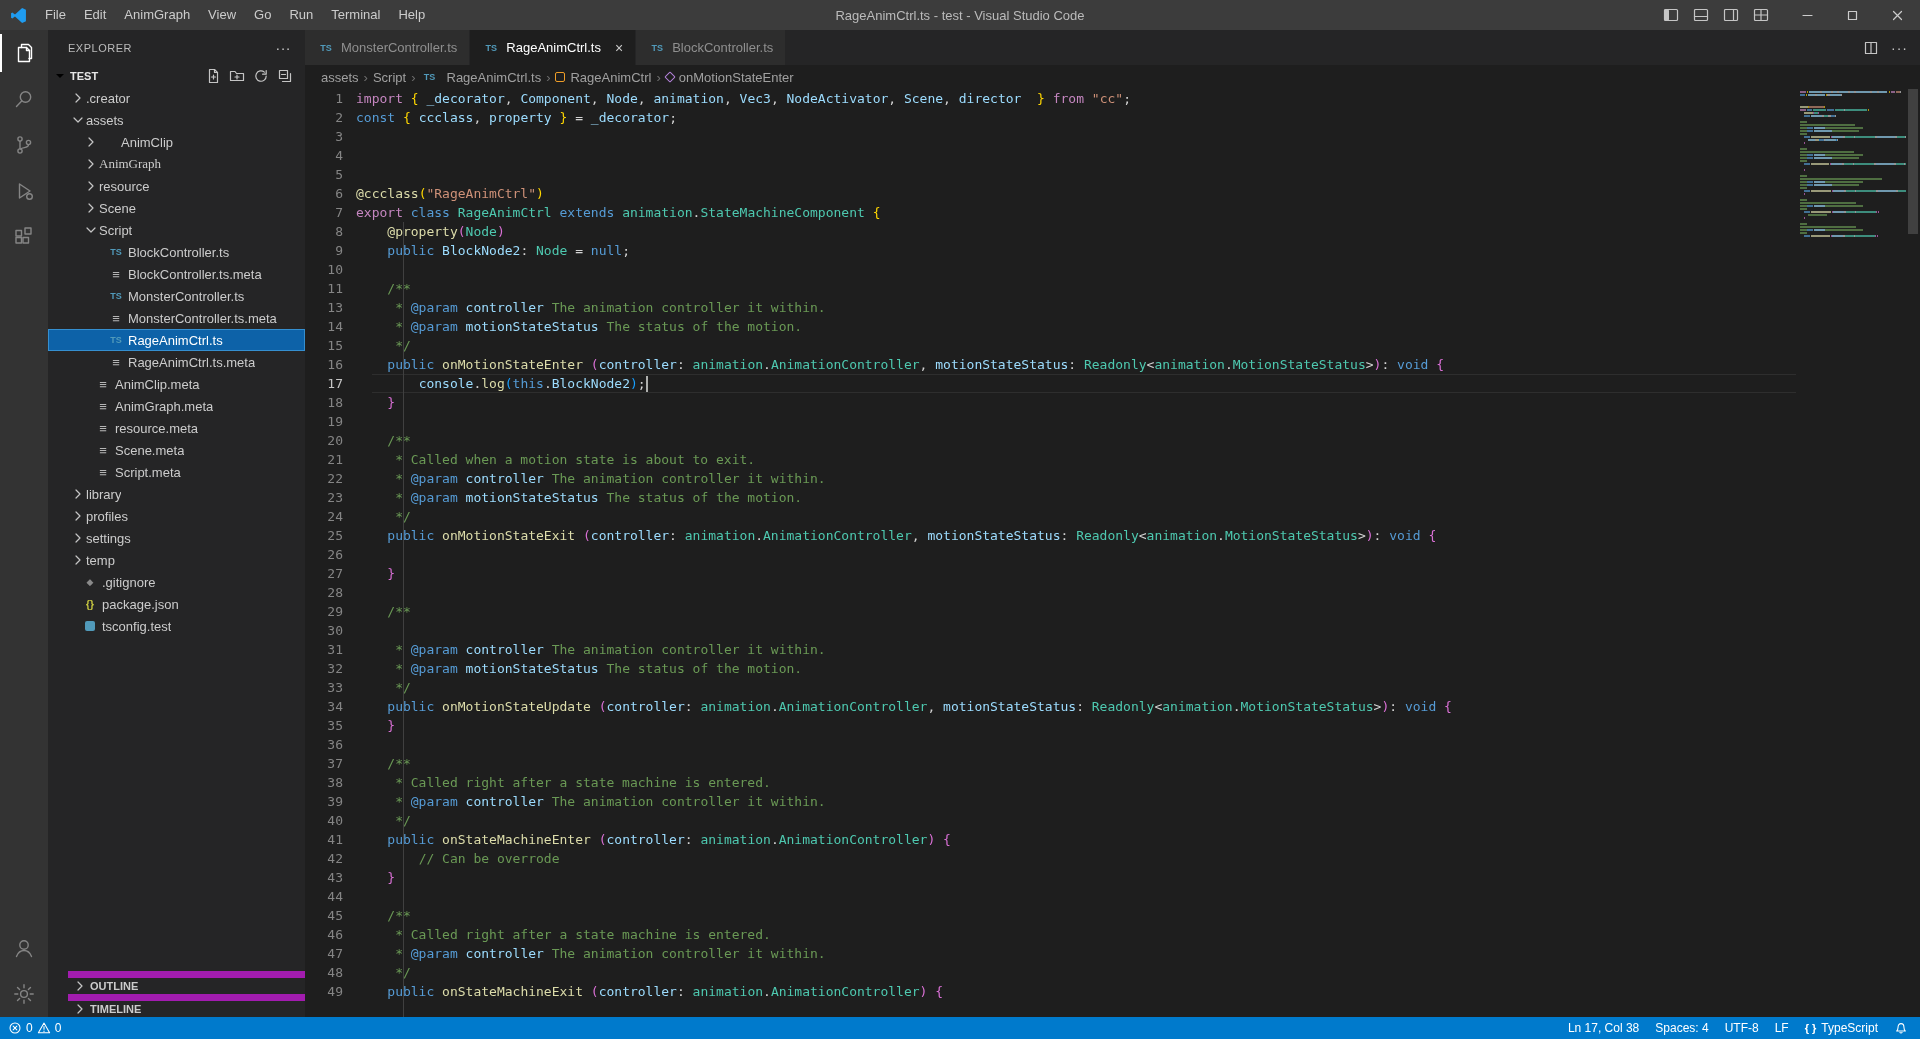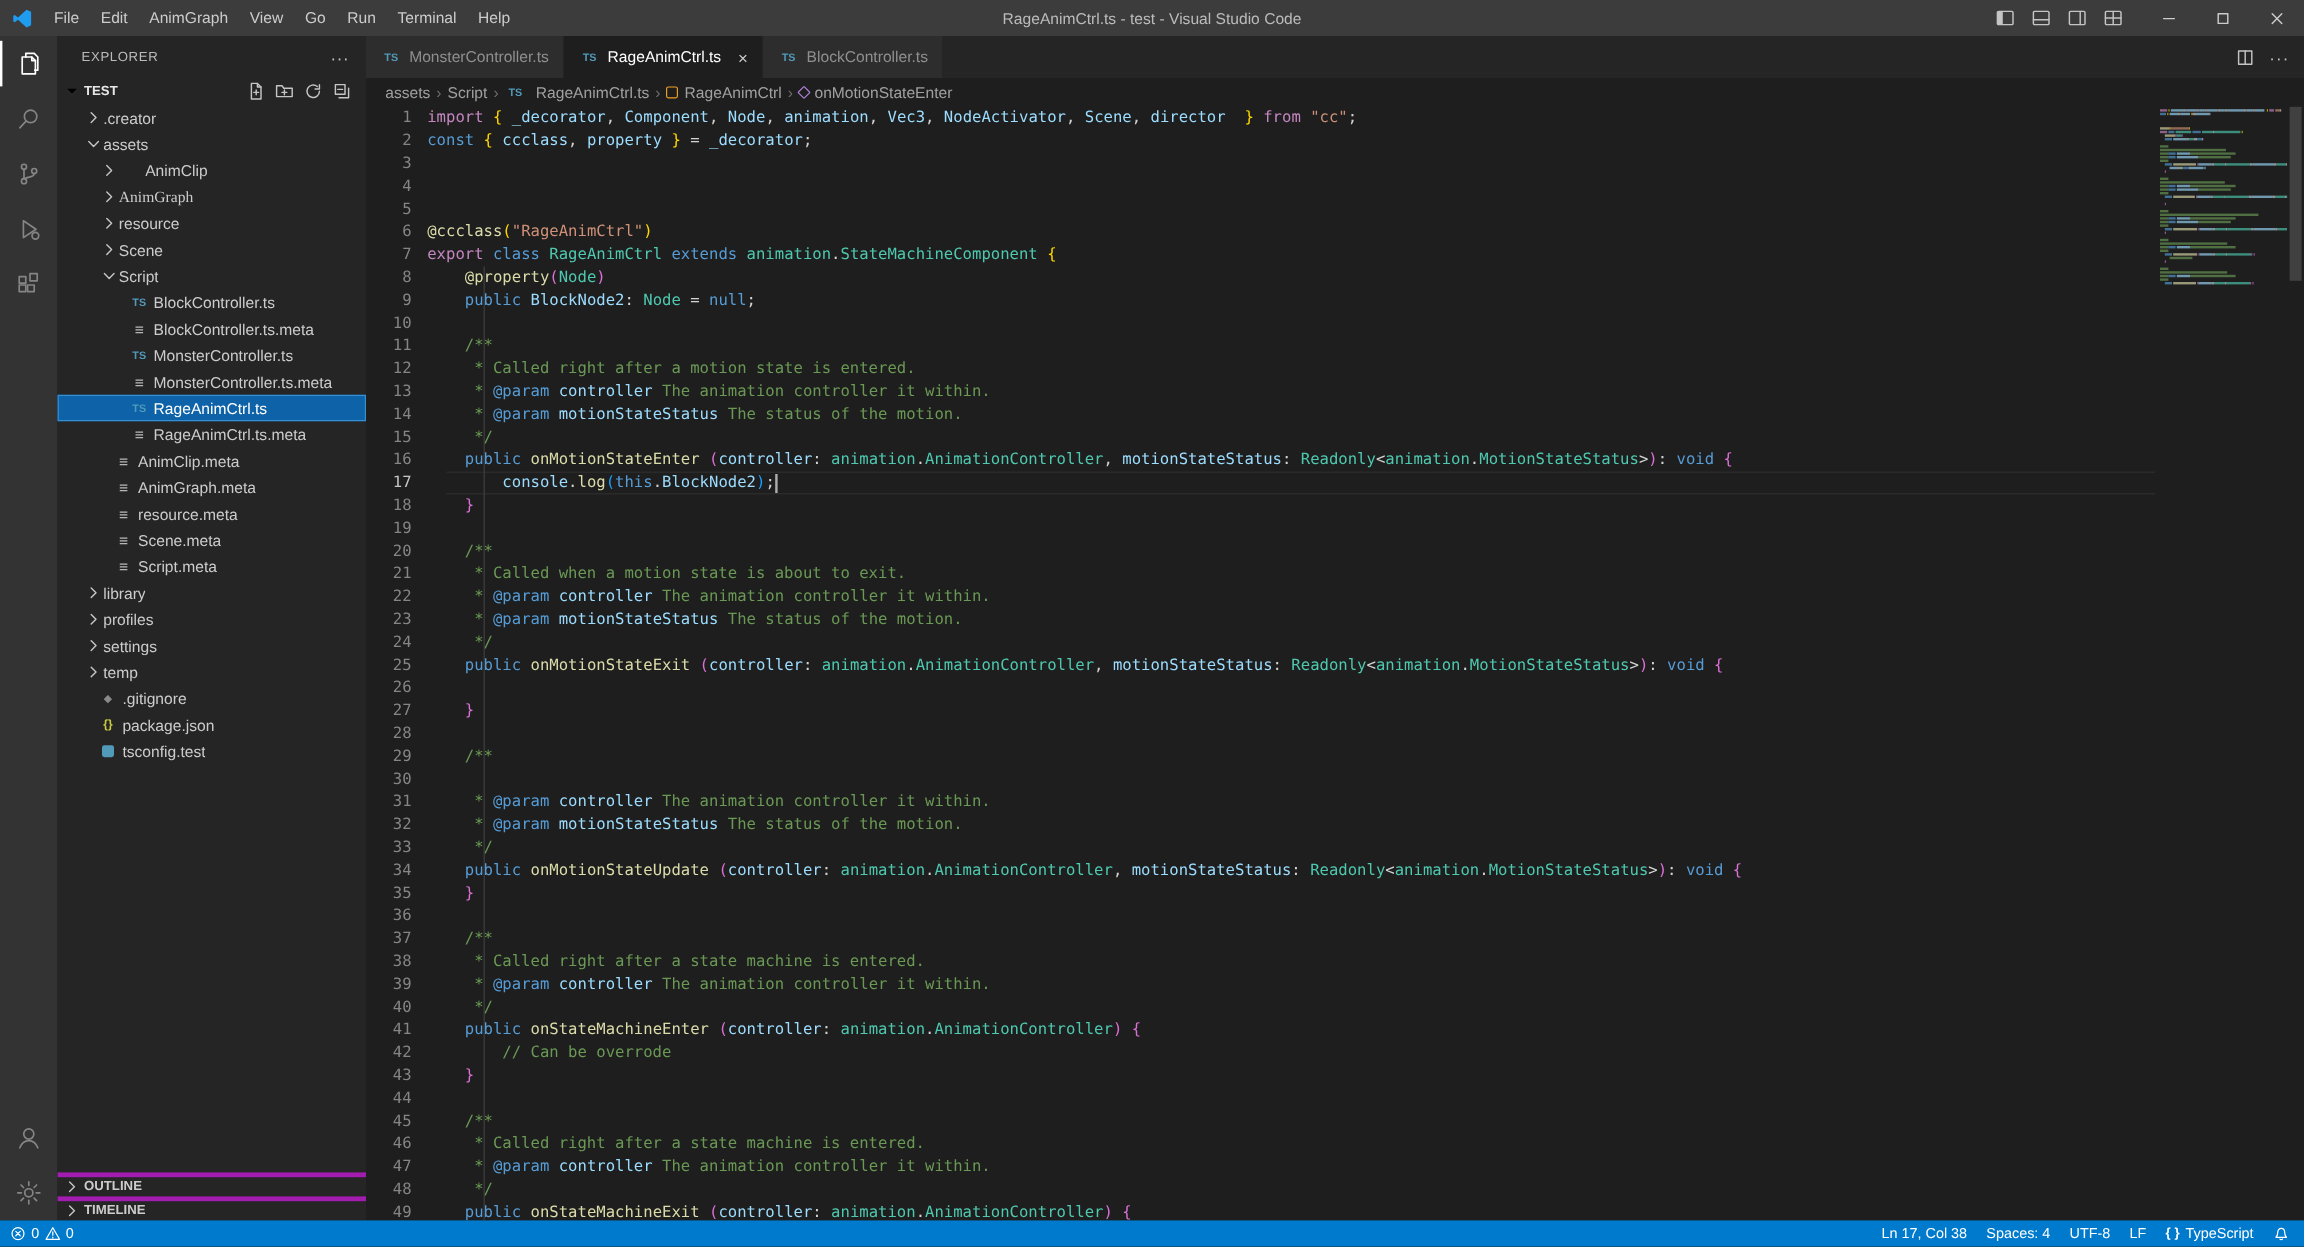--- a/index.html
+++ b/index.html
@@ -52,22 +52,22 @@
   .chev svg { width:16px; height:16px; }
   .chev.expanded svg { transform:rotate(90deg); }
   .file-icon { width:18px; flex:0 0 18px; display:inline-flex; align-items:center; justify-content:center; margin-right:3px; }
   .ts-icon { color:#519aba; font-weight:bold; font-size:9px; letter-spacing:0; }
   .meta-icon { color:#b5b5b5; font-size:13px; }
   .git-icon { color:#8a8a8a; font-size:9px; }
   .json-icon { color:#cbcb41; font-weight:bold; font-size:10px; }
   .tsconfig-box { width:10px; height:10px; background:#519aba; border-radius:2px; display:inline-block; }
   .tree-label { overflow:hidden; }
   .sidebar-spacer { flex:1; }
-  .panel-row { flex:0 0 22px; border-top:4px solid #a21caf; display:flex; align-items:center;
-               font-size:11px; font-weight:bold; color:#cccccc; padding-left:4px; }
+  .panel-row { flex:0 0 22px; border-top:7px solid #a21caf; display:flex; align-items:center;
+               font-size:11px; font-weight:bold; color:#cccccc; padding-left:4px;margin-left:20px; }
   .panel-row .chev { margin-right:2px; }
 
   
   .editor-area { flex:1; display:flex; flex-direction:column; min-width:0; background:var(--editor_bg,#1e1e1e); }
   .tabbar { flex:0 0 35px; background:#252526; display:flex; }
   .tab-list { display:flex; }
   .tab { display:flex; align-items:center; padding:0 12px; font-size:13px; gap:6px;
          background:var(--tab_inactive_bg,#2d2d2d); color:#8f8f8f; border-right:1px solid #252526; cursor:default; }
   .tab.active { background:#1e1e1e; color:#ffffff; }
   .tab .file-icon { margin-right:0; }
@@ -540,21 +540,20 @@
               <div class="code-line"><div class="gutter">2</div><div class="line-content"><span class="tk-st">const</span><span class="tk-df"> </span><span class="tk-b1">{</span><span class="tk-df"> </span><span class="tk-va">ccclass</span><span class="tk-df">, </span><span class="tk-va">property</span><span class="tk-df"> </span><span class="tk-b1">}</span><span class="tk-df"> = </span><span class="tk-va">_decorator</span><span class="tk-df">;</span></div></div>
               <div class="code-line"><div class="gutter">3</div><div class="line-content"></div></div>
               <div class="code-line"><div class="gutter">4</div><div class="line-content"></div></div>
               <div class="code-line"><div class="gutter">5</div><div class="line-content"></div></div>
               <div class="code-line"><div class="gutter">6</div><div class="line-content"><span class="tk-fn">@ccclass</span><span class="tk-b1">(</span><span class="tk-sr">"RageAnimCtrl"</span><span class="tk-b1">)</span></div></div>
               <div class="code-line"><div class="gutter">7</div><div class="line-content"><span class="tk-kw">export</span><span class="tk-df"> </span><span class="tk-st">class</span><span class="tk-df"> </span><span class="tk-ty">RageAnimCtrl</span><span class="tk-df"> </span><span class="tk-st">extends</span><span class="tk-df"> </span><span class="tk-ty">animation</span><span class="tk-df">.</span><span class="tk-ty">StateMachineComponent</span><span class="tk-df"> </span><span class="tk-b1">{</span></div></div>
               <div class="code-line"><div class="gutter">8</div><div class="line-content"><span class="tk-df">    </span><span class="tk-fn">@property</span><span class="tk-b2">(</span><span class="tk-ty">Node</span><span class="tk-b2">)</span></div></div>
               <div class="code-line"><div class="gutter">9</div><div class="line-content"><span class="tk-df">    </span><span class="tk-st">public</span><span class="tk-df"> </span><span class="tk-va">BlockNode2</span><span class="tk-df">: </span><span class="tk-ty">Node</span><span class="tk-df"> = </span><span class="tk-st">null</span><span class="tk-df">;</span></div></div>
               <div class="code-line"><div class="gutter">10</div><div class="line-content"></div></div>
               <div class="code-line"><div class="gutter">11</div><div class="line-content"><span class="tk-cm">    /**</span></div></div>
-              <div class="code-line"><div class="gutter">12</div><div class="line-content"><span class="tk-cm">     * Called right after a motion state is entered.</span></div></div>
               <div class="code-line"><div class="gutter">13</div><div class="line-content"><span class="tk-cm">     * </span><span class="tk-jt">@param</span><span class="tk-cm"> </span><span class="tk-jv">controller</span><span class="tk-cm"> The animation controller it within.</span></div></div>
               <div class="code-line"><div class="gutter">14</div><div class="line-content"><span class="tk-cm">     * </span><span class="tk-jt">@param</span><span class="tk-cm"> </span><span class="tk-jv">motionStateStatus</span><span class="tk-cm"> The status of the motion.</span></div></div>
               <div class="code-line"><div class="gutter">15</div><div class="line-content"><span class="tk-cm">     */</span></div></div>
               <div class="code-line"><div class="gutter">16</div><div class="line-content"><span class="tk-df">    </span><span class="tk-st">public</span><span class="tk-df"> </span><span class="tk-fn">onMotionStateEnter</span><span class="tk-df"> </span><span class="tk-b2">(</span><span class="tk-va">controller</span><span class="tk-df">: </span><span class="tk-ty">animation</span><span class="tk-df">.</span><span class="tk-ty">AnimationController</span><span class="tk-df">, </span><span class="tk-va">motionStateStatus</span><span class="tk-df">: </span><span class="tk-ty">Readonly</span><span class="tk-df">&lt;</span><span class="tk-ty">animation</span><span class="tk-df">.</span><span class="tk-ty">MotionStateStatus</span><span class="tk-df">&gt;</span><span class="tk-b2">)</span><span class="tk-df">: </span><span class="tk-st">void</span><span class="tk-df"> </span><span class="tk-b2">{</span></div></div>
               <div class="code-line current"><div class="gutter">17</div><div class="line-content"><span class="tk-df">        </span><span class="tk-va">console</span><span class="tk-df">.</span><span class="tk-fn">log</span><span class="tk-b3">(</span><span class="tk-st">this</span><span class="tk-df">.</span><span class="tk-va">BlockNode2</span><span class="tk-b3">)</span><span class="tk-df">;</span><span class="cursor"></span></div></div>
               <div class="code-line"><div class="gutter">18</div><div class="line-content"><span class="tk-df">    </span><span class="tk-b2">}</span></div></div>
               <div class="code-line"><div class="gutter">19</div><div class="line-content"></div></div>
               <div class="code-line"><div class="gutter">20</div><div class="line-content"><span class="tk-cm">    /**</span></div></div>
               <div class="code-line"><div class="gutter">21</div><div class="line-content"><span class="tk-cm">     * Called when a motion state is about to exit.</span></div></div>
               <div class="code-line"><div class="gutter">22</div><div class="line-content"><span class="tk-cm">     * </span><span class="tk-jt">@param</span><span class="tk-cm"> </span><span class="tk-jv">controller</span><span class="tk-cm"> The animation controller it within.</span></div></div>

